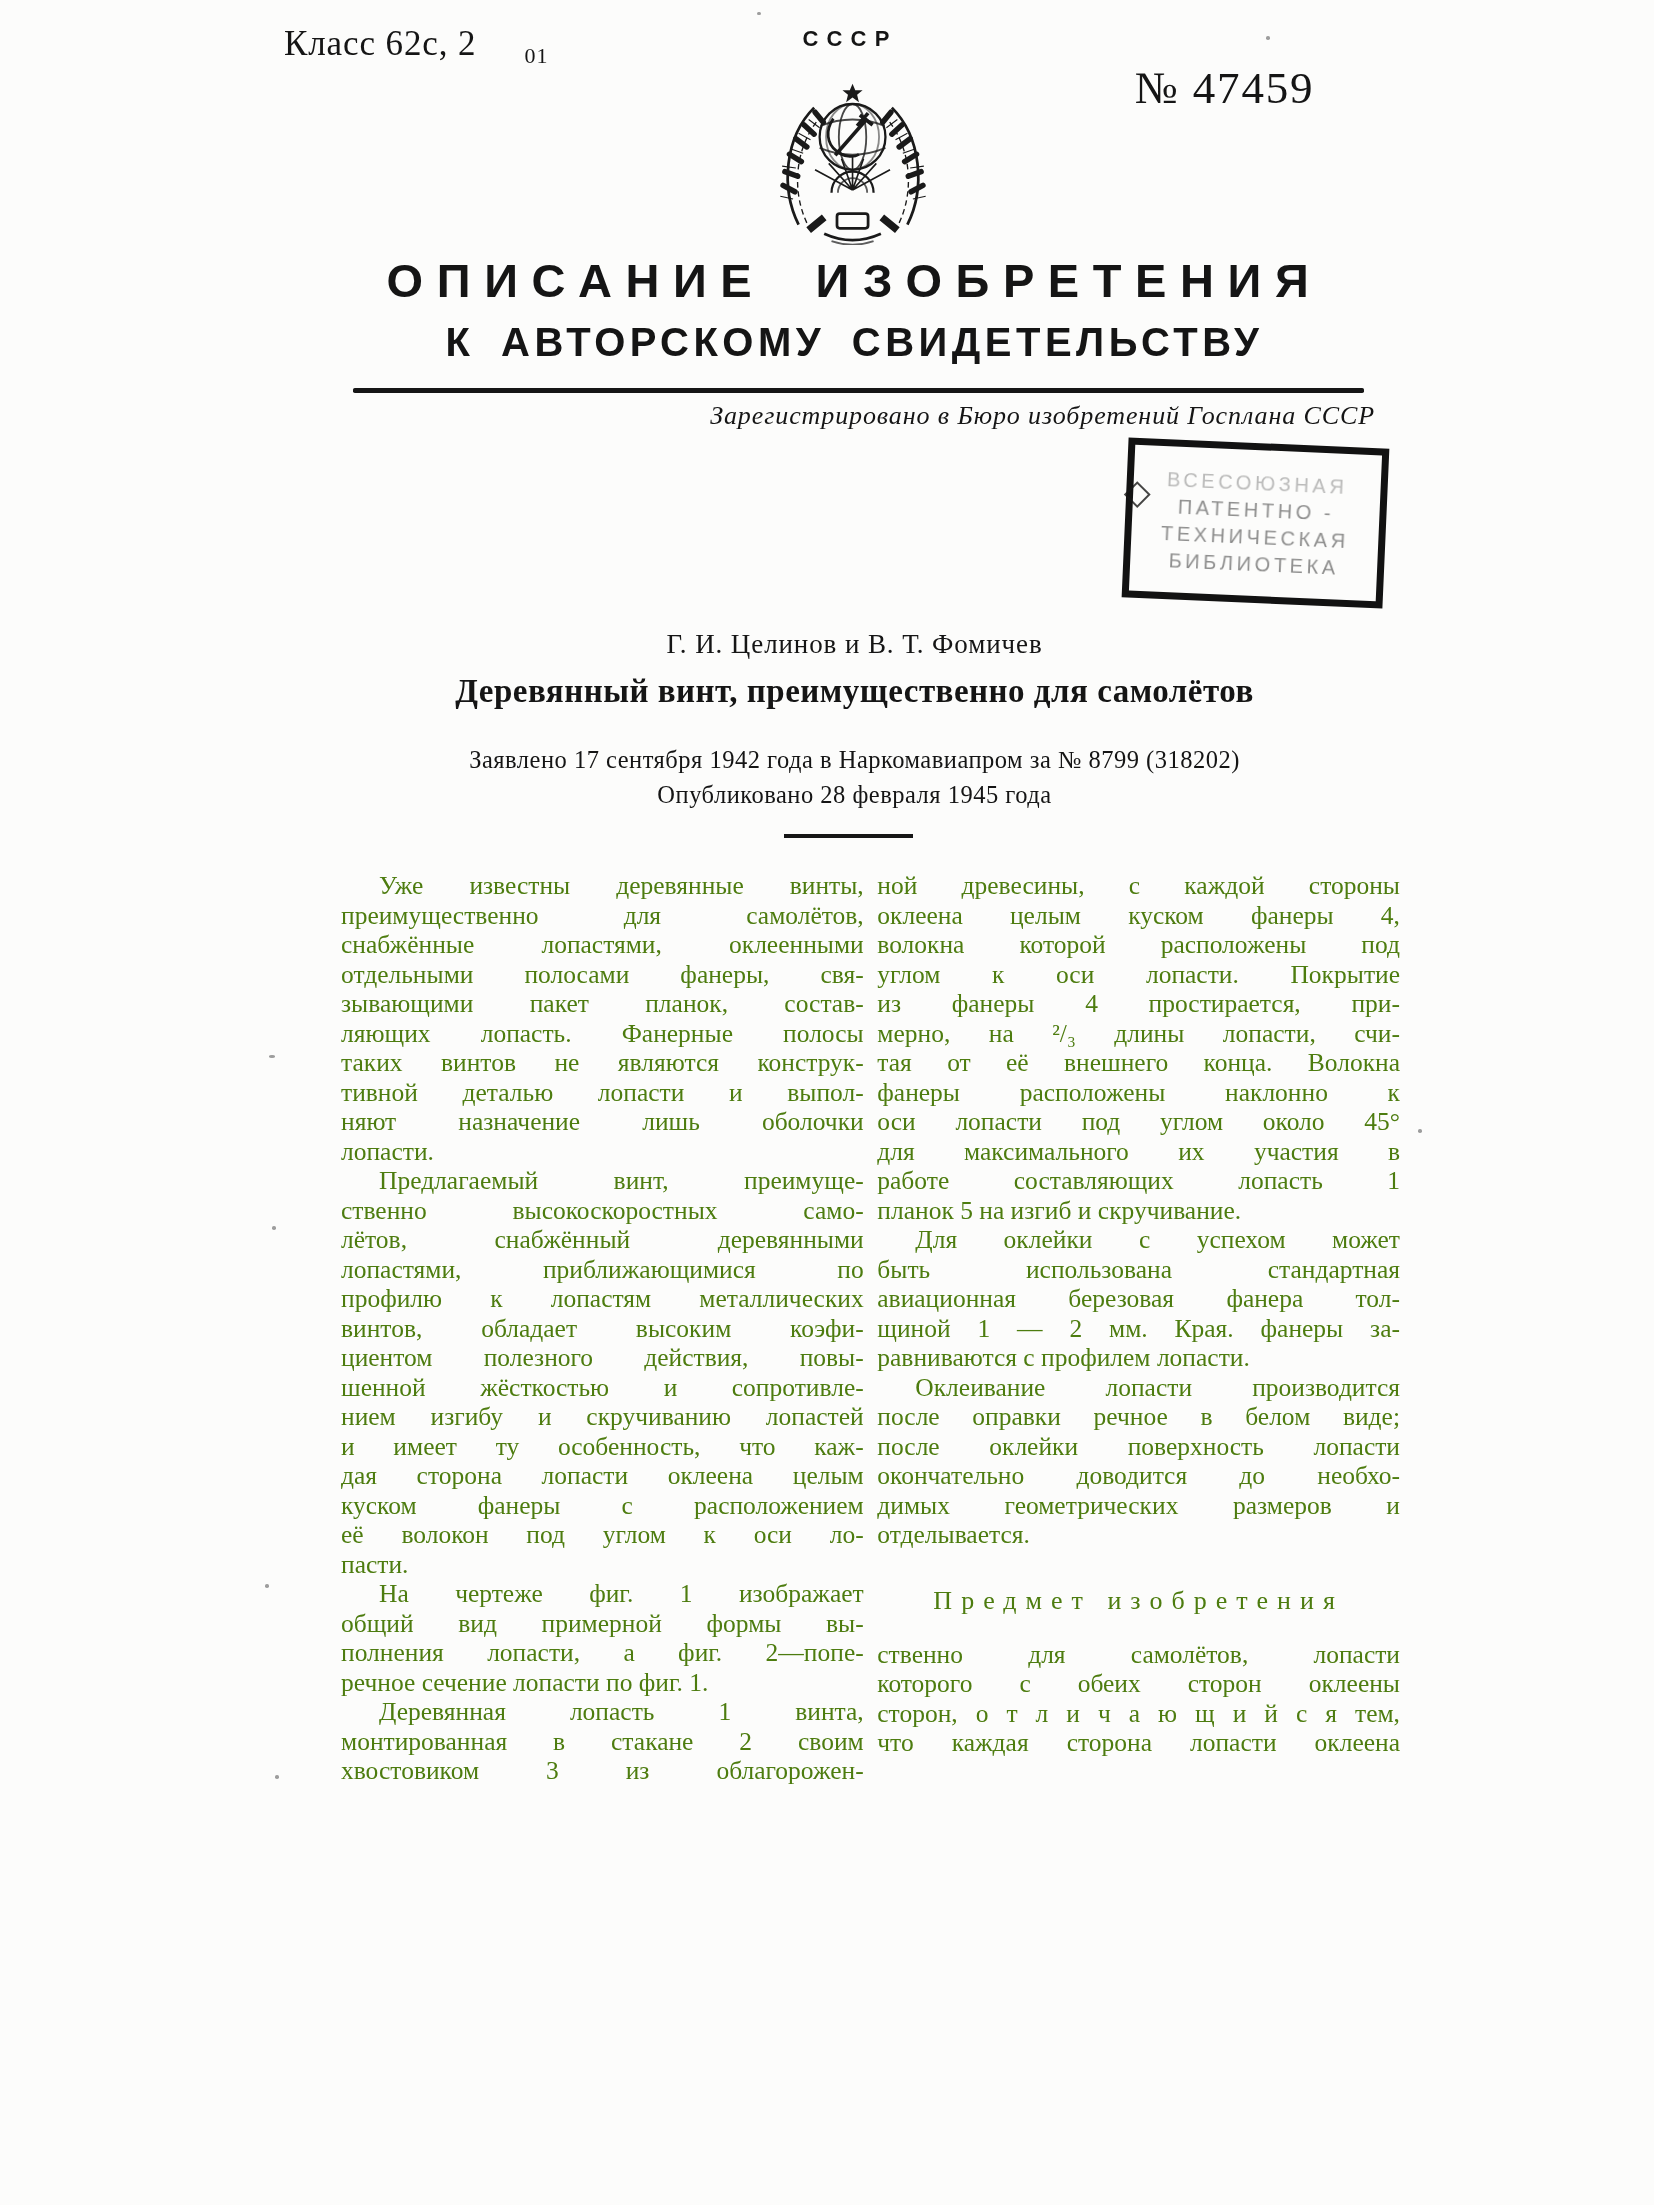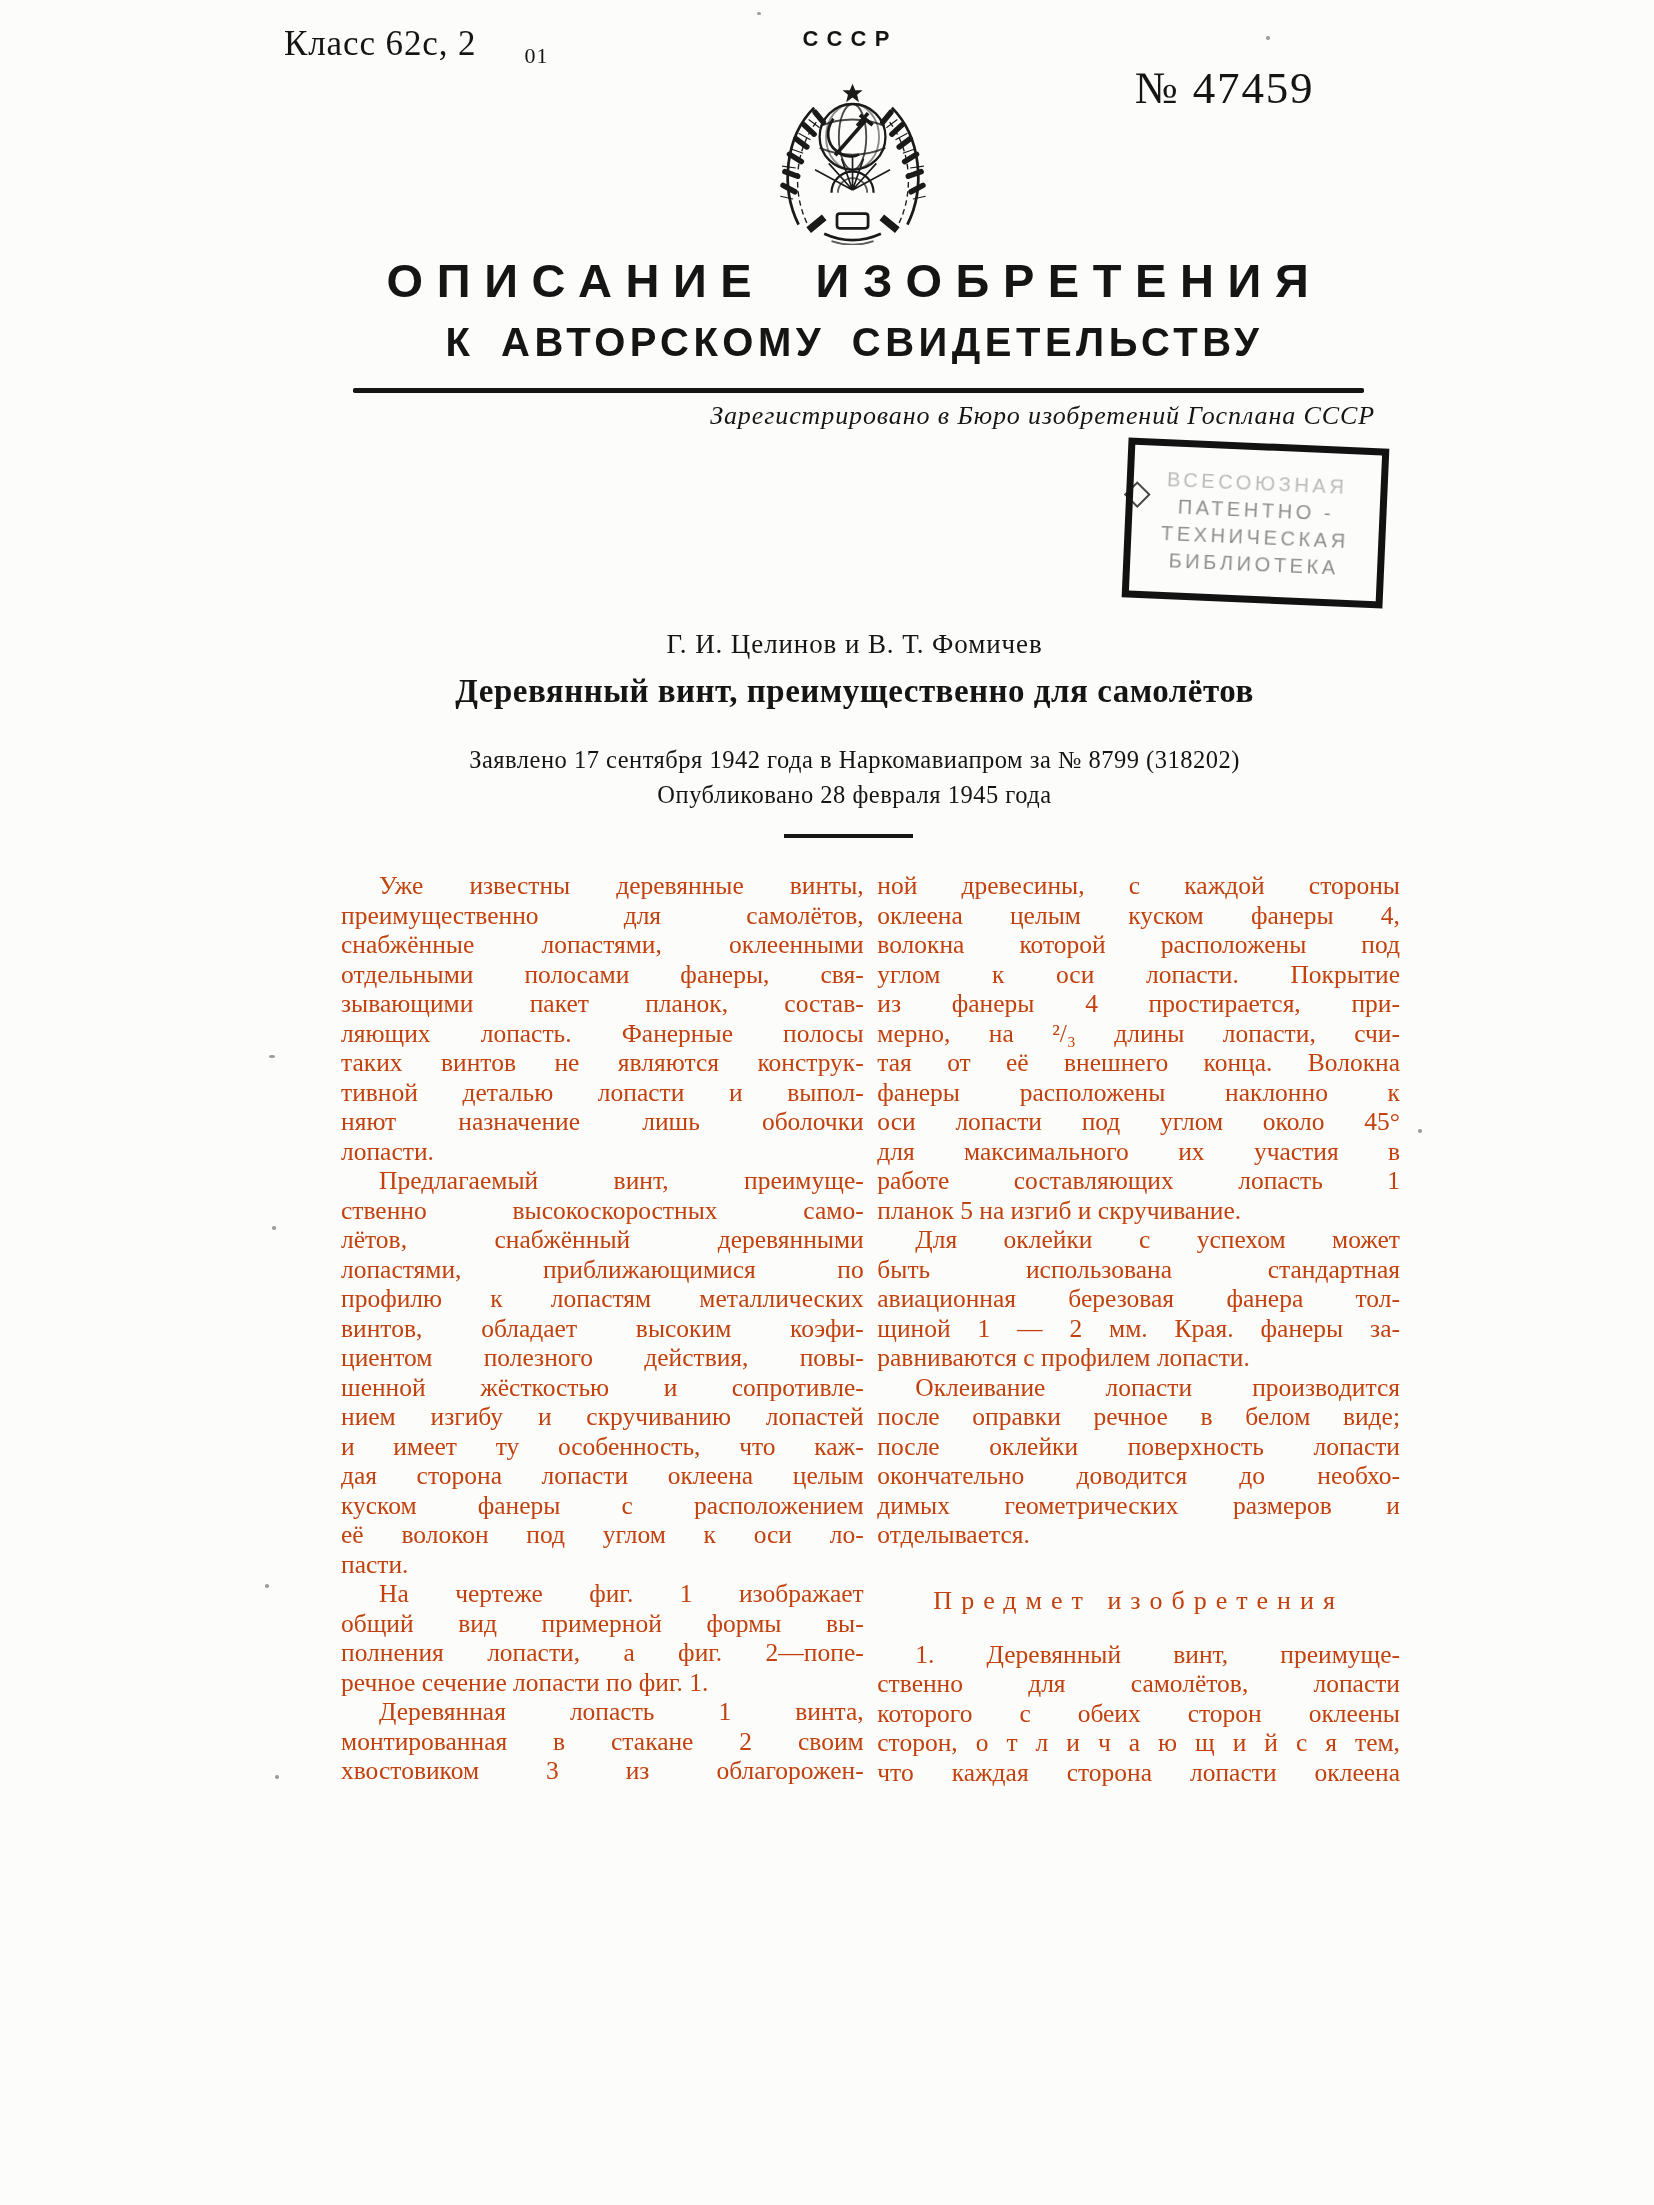--- a/index.html
+++ b/index.html
@@ -41,21 +41,21 @@
     transform:rotate(45deg);opacity:.8;}
   
   .authors{left:325px;top:629px;width:1059px;text-align:center;font-size:27px;letter-spacing:0.9px;}
   .inv-title{left:325px;top:673px;width:1059px;text-align:center;
     font-weight:700;font-size:33px;letter-spacing:0.5px;}
   .filed{left:325px;top:746px;width:1059px;text-align:center;font-size:24.5px;letter-spacing:0.5px;}
   .published{left:325px;top:781px;width:1059px;text-align:center;font-size:24.5px;letter-spacing:0.5px;}
   .rule-small{left:784px;top:834px;width:129px;height:3.6px;background:#161616;}
   
   .columns{left:341px;top:871px;width:1059px;display:flex;gap:13.6px;}
-  .col{width:523px;font-size:25.5px;line-height:29.5px;color:#c2410c;}
+  .col{width:523px;font-size:25.5px;line-height:29.5px;color:#4d7c0f;}
   .line{text-align:justify;text-align-last:justify;}
   .line.end{text-align-last:left;}
   .line.ind{text-indent:38px;}
   .claims-heading{margin:36px 0 24.5px;text-align:center;font-size:26px;letter-spacing:9px;}
   
   .speck{background:#2a2a2a;border-radius:50%;opacity:.45;}
 </style>
 </head>
 <body>
 
@@ -173,21 +173,20 @@
           <div class="line end">равниваются с профилем лопасти.</div>
           <div class="line ind">Оклеивание лопасти производится</div>
           <div class="line">после оправки речное в белом виде;</div>
           <div class="line">после оклейки поверхность лопасти</div>
           <div class="line">окончательно доводится до необхо-</div>
           <div class="line">димых геометрических размеров и</div>
           <div class="line end">отделывается.</div>
         </div>
       <div class="claims-heading">Предмет изобретения</div>
       <div>
-          <div class="line ind">1. Деревянный винт, преимуще-</div>
           <div class="line">ственно для самолётов, лопасти</div>
           <div class="line">которого с обеих сторон оклеены</div>
           <div class="line">сторон, о т л и ч а ю щ и й с я  тем,</div>
           <div class="line">что каждая сторона лопасти оклеена</div>
         </div>
     </div>
   </div>
 
   <div class="abs speck" style="left:757px;top:11.8px;width:3.6px;height:3.6px;"></div>
   <div class="abs speck" style="left:1266px;top:36px;width:3.6px;height:3.6px;"></div>

